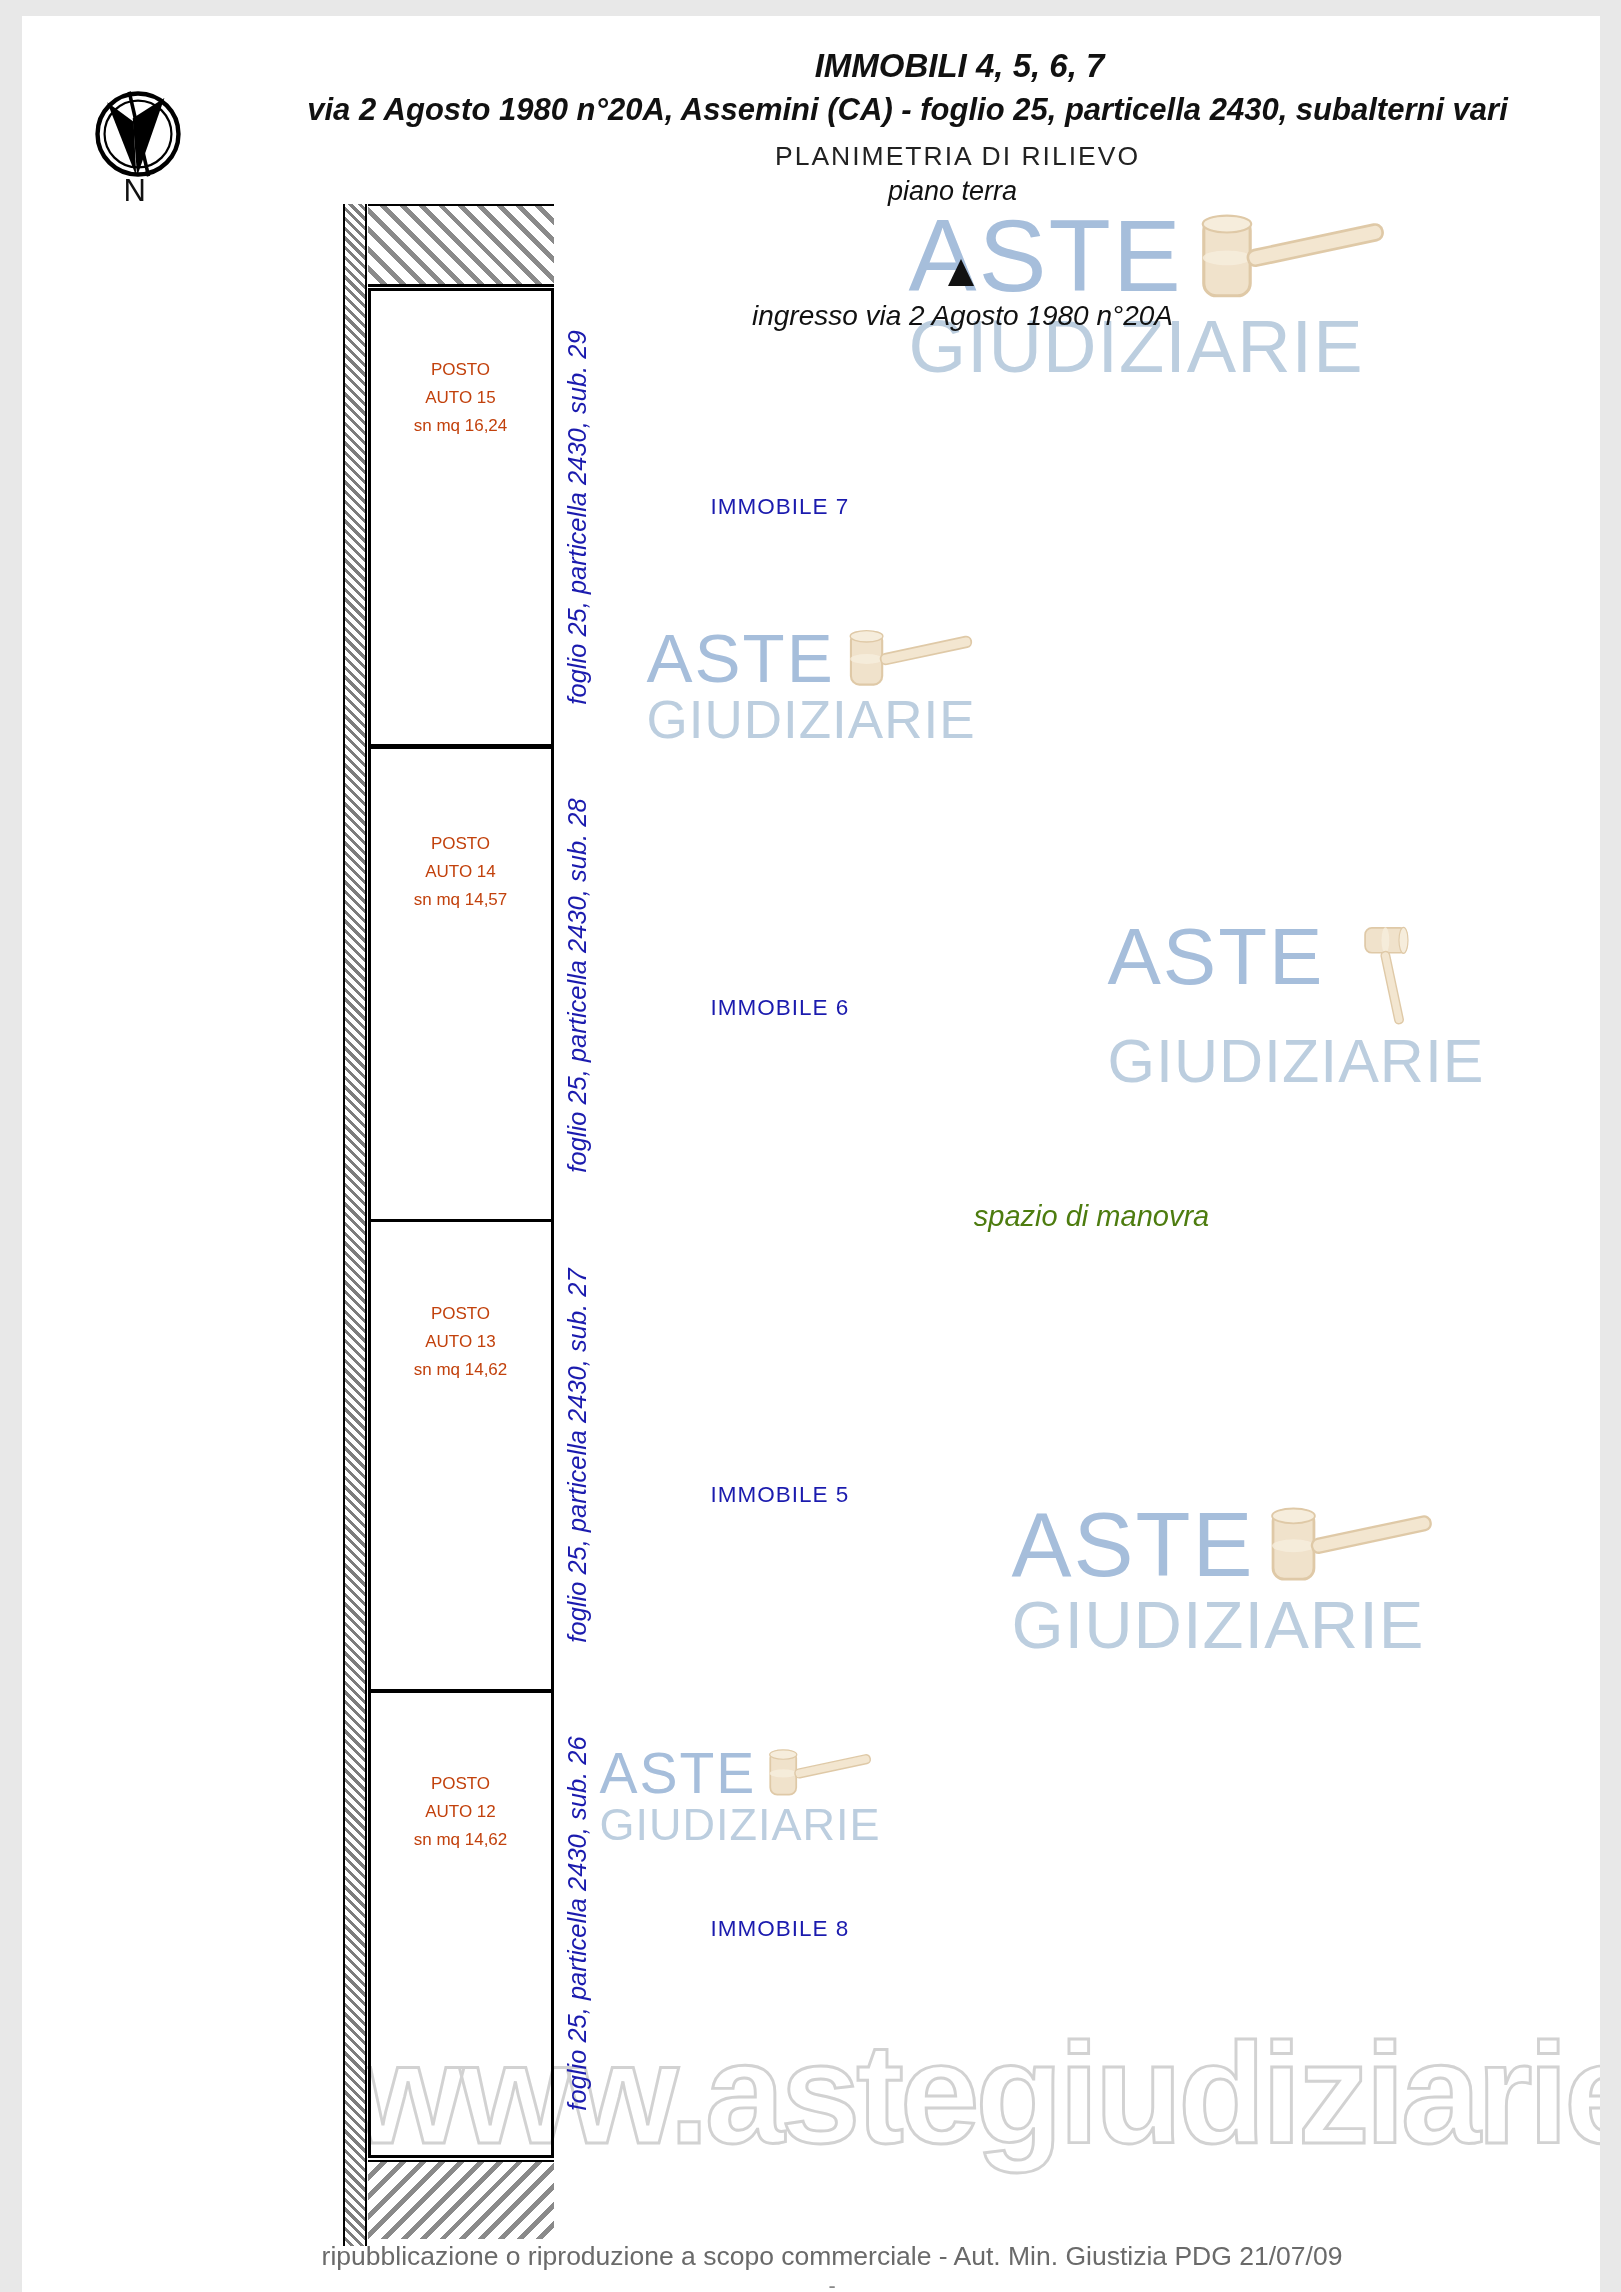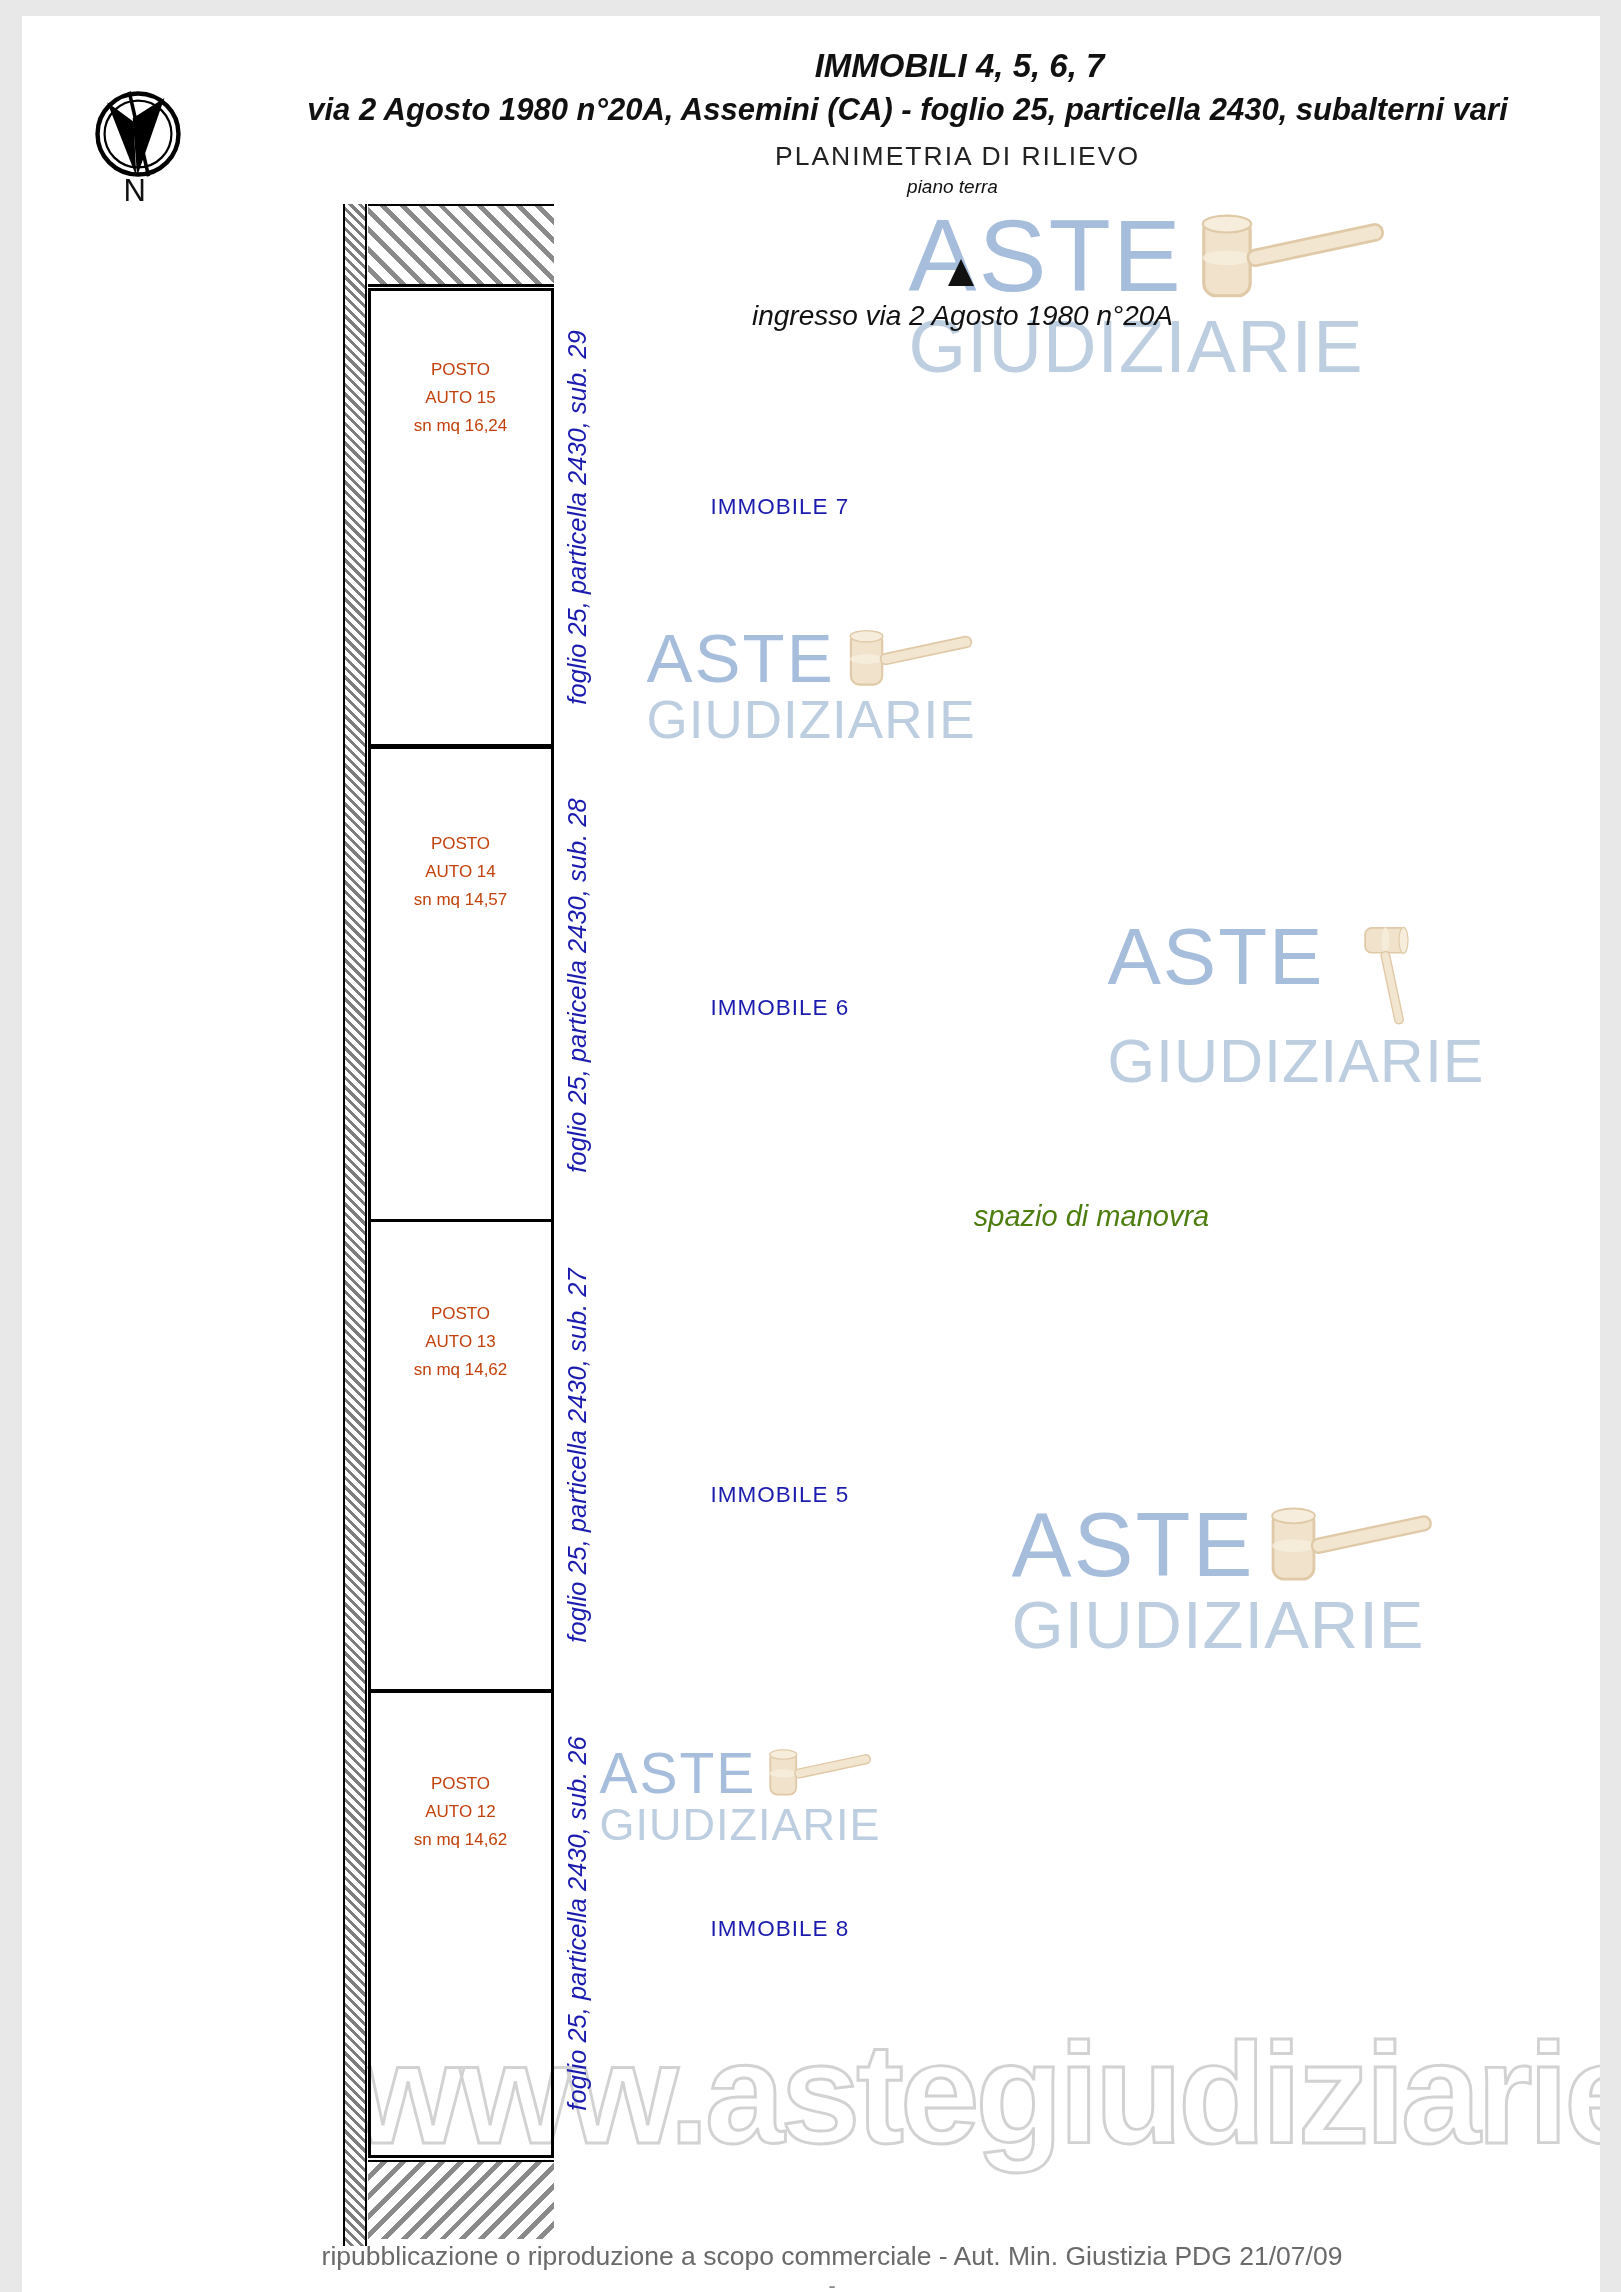--- a/index.html
+++ b/index.html
@@ -7,21 +7,21 @@
   body { font-family:"Liberation Sans", sans-serif; }
   #page {
     position:relative; width:1578px; height:2293px; background:#ffffff;
     margin:16px auto; overflow:hidden;
   }
   
   .t-line { position:absolute; text-align:center; color:#111; white-space:nowrap; }
   #title1 { left:644px; top:31px;  width:588px; font-size:33px; font-weight:bold; font-style:italic; }
   #title2 { left:249px; top:76px;  width:1274px; font-size:31px; font-weight:bold; font-style:italic; }
   #title3 { left:642px; top:125px; width:588px; font-size:26.5px; letter-spacing:2px; color:#222; }
-  #title4 { left:637px; top:160px; width:588px; font-size:19px; font-style:italic; }
+  #title4 { left:637px; top:160px; width:588px; font-size:27px; font-style:italic; }
 
   
   #compass { position:absolute; left:72px; top:74px; width:88px; height:88px; }
   #compass-n { position:absolute; left:102px; top:157px; font-size:31px; color:#111; }
 
   
   .wm { position:absolute; z-index:1; line-height:0.92; white-space:nowrap; }
   .wm .row { display:flex; align-items:flex-start; }
   .wm .aste  { color:#a6bedb; font-weight:normal; letter-spacing:2px; }
   .wm .giud  { color:#bccedf; letter-spacing:1px; }

